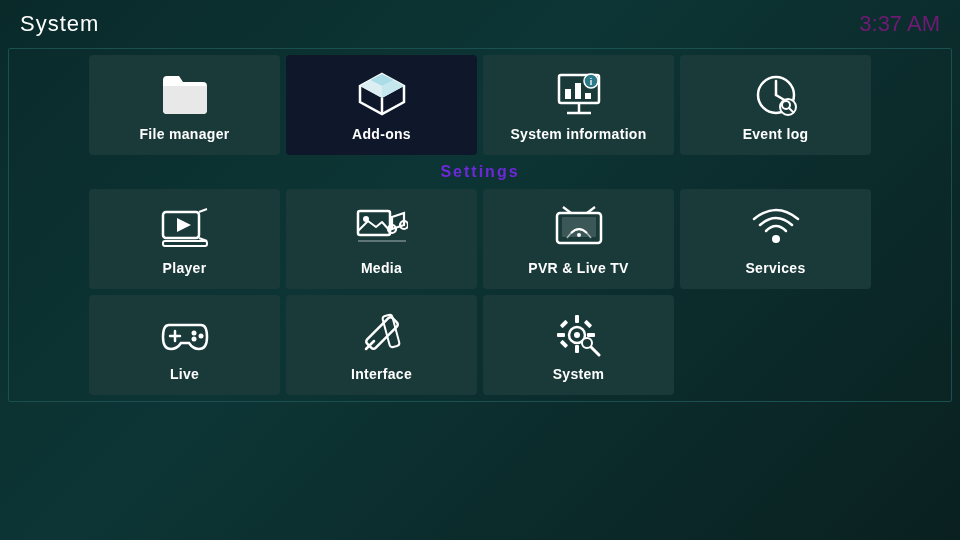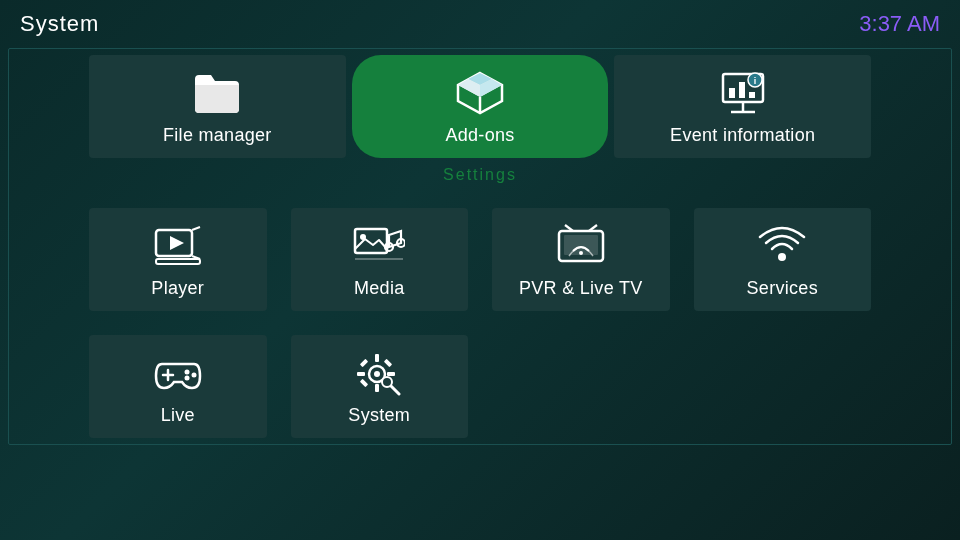--- a/index.html
+++ b/index.html
@@ -23,90 +23,89 @@
     }
 
     .app-title {
       color: #ffffff;
       font-size: 22px;
       font-weight: 300;
       letter-spacing: 1px;
     }
 
     .clock {
-      color: #8b5cf6;
+      color: #701a75;
       font-size: 22px;
       font-weight: 300;
       margin-left: 12px;
     }
 
     
     .top-row {
       display: flex;
       justify-content: center;
       gap: 6px;
       padding: 0 80px;
       margin-bottom: 0;
     }
 
     .settings-label {
       text-align: center;
-      color: #15803d;
+      color: #6d28d9;
       font-size: 16px;
-      font-weight: 400;
+      font-weight: 700;
       letter-spacing: 2px;
-      margin: 8px 0 24px 0;
+      margin: 8px 0 8px 0;
     }
 
     .grid-section {
       padding: 0 80px;
     }
 
     .grid {
       display: grid;
       grid-template-columns: repeat(4, 1fr);
-      gap: 24px;
+      gap: 6px;
     }
 
     .tile {
       background: #1a3a3a;
       border-radius: 4px;
       display: flex;
       flex-direction: column;
       align-items: center;
       justify-content: center;
       cursor: pointer;
       padding: 14px 10px 12px 10px;
       min-height: 100px;
       transition: background 0.15s;
       position: relative;
     }
 
     .tile.active {
-      background: #15803d;
-      border-radius: 29px;
+      background: #0f172a;
     }
 
     .tile-icon {
       width: 56px;
       height: 48px;
       display: flex;
       align-items: center;
       justify-content: center;
       margin-bottom: 8px;
     }
 
     .tile-icon svg {
       fill: white;
     }
 
     .tile-label {
       color: #ffffff;
-      font-size: 18px;
-      font-weight: 400;
+      font-size: 14px;
+      font-weight: 700;
       text-align: center;
       letter-spacing: 0.3px;
     }
 
     
     .content-area {
       border: 1px solid #1a5050;
       margin: 0 8px 8px 8px;
       border-radius: 2px;
       padding: 6px 0;
@@ -159,23 +158,38 @@
           <line x1="14" y1="42" x2="38" y2="42" stroke="white" stroke-width="2.5"></line>
 
           <rect x="12" y="18" width="6" height="10" fill="white"></rect>
           <rect x="22" y="12" width="6" height="16" fill="white"></rect>
           <rect x="32" y="22" width="6" height="6" fill="white"></rect>
 
           <circle cx="38" cy="10" r="7" fill="#2a7a8a" stroke="white" stroke-width="1.5"></circle>
           <text x="38" y="14" text-anchor="middle" fill="white" font-size="9" font-weight="bold">i</text>
         </svg>
       </div>
-      <span class="tile-label">Event information</span>
-    </div>
-
+      <span class="tile-label">System information</span>
+    </div>
+
+    <div class="tile" style="flex:1">
+      <div class="tile-icon">
+        <svg width="52" height="46" viewBox="0 0 52 46">
+
+          <circle cx="26" cy="24" r="18" fill="none" stroke="white" stroke-width="2.5"></circle>
+          <line x1="26" y1="10" x2="26" y2="24" stroke="white" stroke-width="2.5" stroke-linecap="round"></line>
+          <line x1="26" y1="24" x2="36" y2="30" stroke="white" stroke-width="2.5" stroke-linecap="round"></line>
+
+          <circle cx="38" cy="36" r="8" fill="#1a3a3a" stroke="white" stroke-width="2"></circle>
+          <circle cx="36" cy="34" r="4" fill="none" stroke="white" stroke-width="2"></circle>
+          <line x1="39" y1="37" x2="43" y2="41" stroke="white" stroke-width="2" stroke-linecap="round"></line>
+        </svg>
+      </div>
+      <span class="tile-label">Event log</span>
+    </div>
 
   </div>
 
   <div class="settings-label">Settings</div>
 
   <div class="grid-section">
     <div class="grid">
 
       <div class="tile">
         <div class="tile-icon">
@@ -250,20 +264,31 @@
             <line x1="11" y1="25" x2="21" y2="25" stroke="white" stroke-width="2.5" stroke-linecap="round"></line>
 
             <circle cx="35" cy="22" r="2.5" fill="white"></circle>
             <circle cx="42" cy="25" r="2.5" fill="white"></circle>
             <circle cx="35" cy="28" r="2.5" fill="white"></circle>
           </svg>
         </div>
         <span class="tile-label">Live</span>
       </div>
 
+      <div class="tile">
+        <div class="tile-icon">
+          <svg width="52" height="46" viewBox="0 0 52 46">
+
+            <rect x="20" y="4" width="12" height="36" rx="3" transform="rotate(45 26 22)" fill="none" stroke="white" stroke-width="2.5"></rect>
+            <line x1="10" y1="38" x2="18" y2="30" stroke="white" stroke-width="2.5" stroke-linecap="round"></line>
+            <rect x="30" y="4" width="10" height="32" rx="3" transform="rotate(-15 35 20)" fill="none" stroke="white" stroke-width="2"></rect>
+          </svg>
+        </div>
+        <span class="tile-label">Interface</span>
+      </div>
 
 
       <div class="tile">
         <div class="tile-icon">
           <svg width="52" height="46" viewBox="0 0 52 46">
 
             <circle cx="24" cy="24" r="8" fill="none" stroke="white" stroke-width="2.5"></circle>
             <circle cx="24" cy="24" r="3" fill="white"></circle>
 
             <rect x="22" y="4" width="4" height="8" rx="1" fill="white"></rect>

